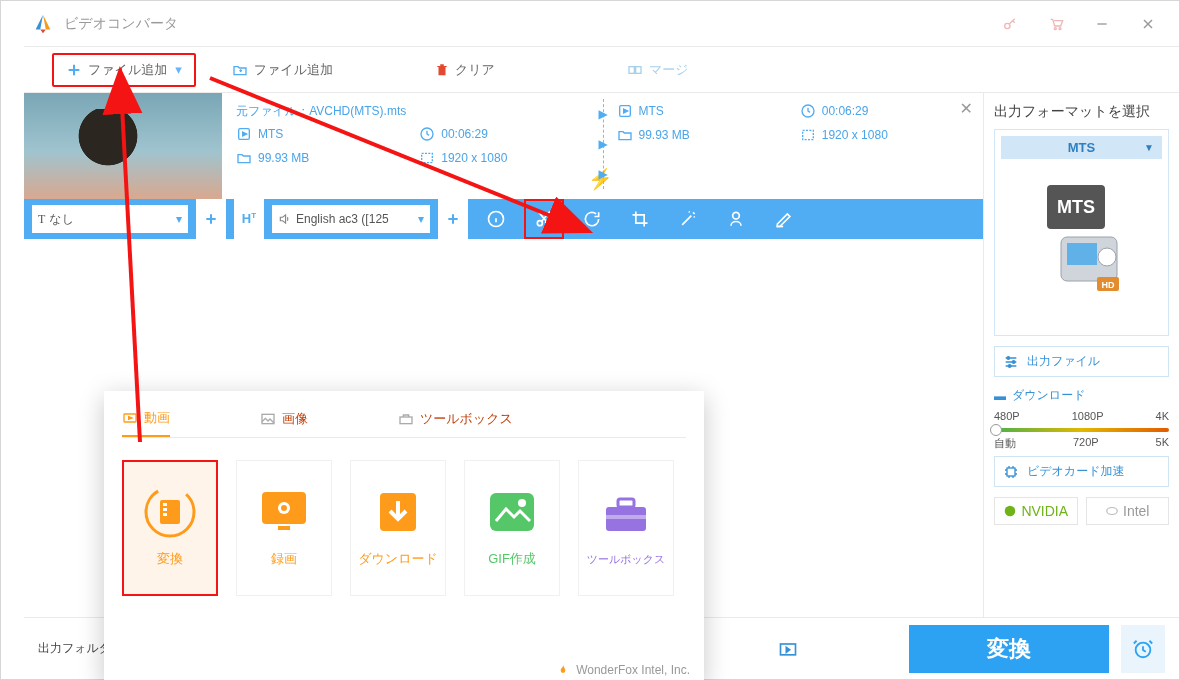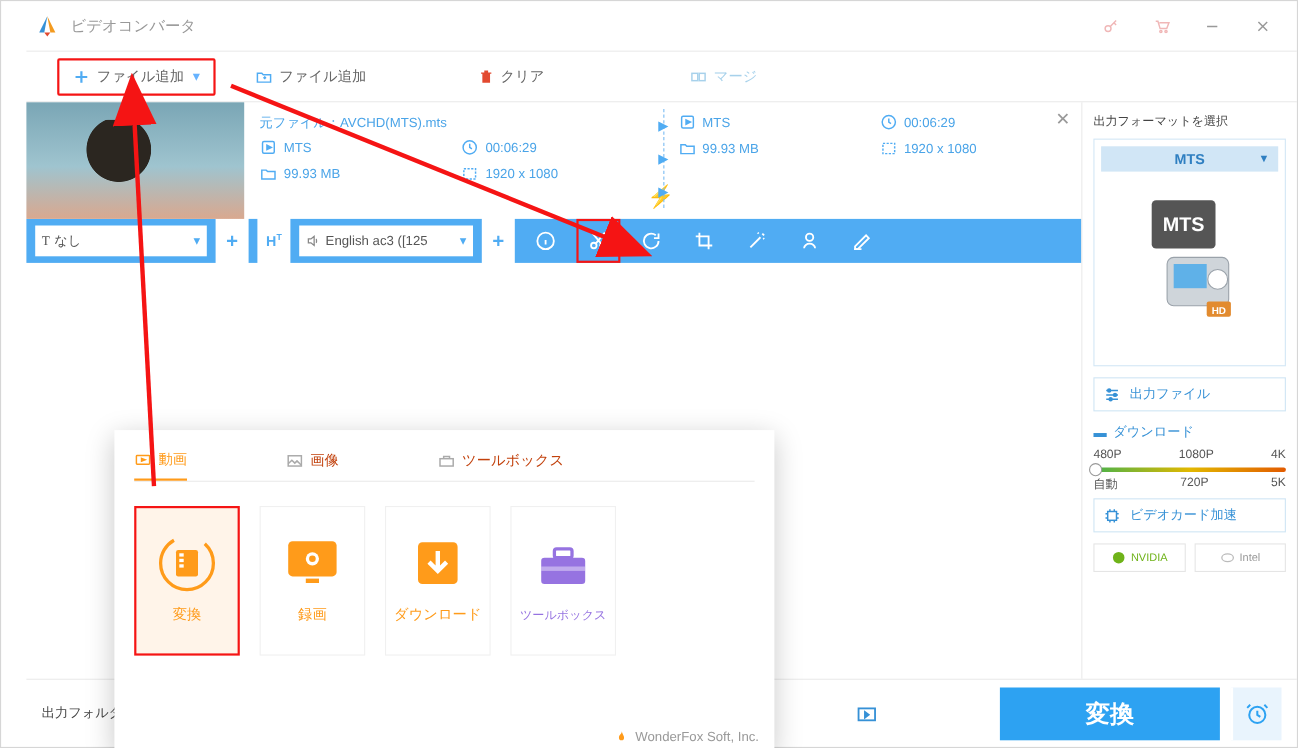--- a/index.html
+++ b/index.html
@@ -67,33 +67,33 @@
 .pcard { width: 96px; height: 136px; border: 1px solid #f0f0f0; display: flex; flex-direction: column; align-items: center; justify-content: center; gap: 14px; cursor: pointer; }
 .pcard.active { border: 2px solid #f51414; background: #fff4e9; }
 .pcard .pico { width: 56px; height: 48px; display: flex; align-items: center; justify-content: center; }
 .pcard .plbl { font-size: 13px; }
 .c-orange { color: #ff9b1a; }
 .c-green { color: #55c768; }
 .c-purple { color: #9673e1; }
 .panel-footer { position: absolute; bottom: 8px; right: 14px; display: flex; align-items: center; gap: 6px; color: #999; font-size: 12px; }
 
 
-.r-title { color: #444; font-size: 11px; margin-bottom: 8px; }
+.r-title { color: #444; font-size: 14px; margin-bottom: 8px; }
 .r-card { border: 1px solid #d3e7f6; padding: 6px; margin-bottom: 10px; }
 .r-card-head { background: #d1e6f6; color: #2f7fc1; text-align: center; padding: 4px 0; font-weight: bold; font-size: 13px; position: relative; }
 .r-card-head .arr { position: absolute; right: 8px; top: 6px; color: #2f7fc1; font-size: 10px; }
 .r-card-body { height: 170px; display: flex; align-items: center; justify-content: center; }
 .r-btn { border: 1px solid #cfe5f4; padding: 6px 8px; display: flex; align-items: center; gap: 8px; color: #3691d6; font-size: 12px; cursor: pointer; margin-bottom: 10px; }
 .r-section-title { color: #3691d6; font-size: 12px; display: flex; align-items: center; gap: 6px; margin-bottom: 6px; }
 .slider-row { position: relative; height: 40px; margin-bottom: 6px; }
 .slider-labels { display: flex; justify-content: space-between; font-size: 11px; color: #555; }
 .slider-track { height: 4px; margin-top: 6px; background: linear-gradient(to right, #47b24c 0%, #e2b800 50%, #e25b00 100%); border-radius: 2px; position: relative; }
 .slider-thumb { position: absolute; left: -4px; top: -4px; width: 12px; height: 12px; border-radius: 50%; background: #fff; border: 1px solid #999; }
 .gpu-row { display: flex; gap: 8px; }
-.gpu-btn { flex: 1; border: 1px solid #e5e5e5; padding: 5px; display: flex; align-items: center; justify-content: center; gap: 4px; font-size: 10px; color: #999; }
+.gpu-btn { flex: 1; border: 1px solid #e5e5e5; padding: 5px; display: flex; align-items: center; justify-content: center; gap: 4px; font-size: 14px; color: #999; }
 .gpu-btn.nv { color: #6fb319; }
 
 
 .bottom { height: 62px; border-top: 1px solid #eaeaea; display: flex; align-items: center; padding: 0 14px; gap: 10px; }
 .out-label { font-size: 12px; color: #444; }
 .out-input { flex: 0 0 520px; height: 28px; border: 1px solid #ccc; padding: 0 6px; font-size: 12px; font-family: "MS Gothic", monospace; color: #333; }
 .out-icon { width: 30px; height: 28px; display: flex; align-items: center; justify-content: center; color: #3691d6; cursor: pointer; }
 .convert-btn { margin-left: auto; height: 48px; width: 200px; background: #2da2f2; color: #fff; font-size: 22px; font-weight: bold; display: flex; align-items: center; justify-content: center; cursor: pointer; }
 .alarm-btn { width: 46px; height: 48px; border-left: 2px solid #fff; background: #e9f4fd; display: flex; align-items: center; justify-content: center; color: #2da2f2; cursor: pointer; }
 
@@ -447,33 +447,43 @@
               <svg width="50" height="50" viewBox="0 0 50 50">
                 <rect x="7" y="6" width="36" height="38" rx="4" fill="#ff9b1a"></rect>
                 <path d="M25 14v16M17 24l8 8 8-8" stroke="#fff" stroke-width="4" fill="none"></path>
               </svg>
             </div>
           <div class="plbl c-orange">ダウンロード</div>
         </div>
         <div class="pcard">
           <div class="pico">
               <svg width="52" height="46" viewBox="0 0 52 46">
+                <rect x="4" y="4" width="44" height="38" rx="6" fill="#55c768"></rect>
+                <path d="M10 32 l10-12 8 8 6-6 10 10" stroke="#fff" stroke-width="3" fill="none"></path>
+                <circle cx="36" cy="14" r="4" fill="#fff"></circle>
+              </svg>
+            </div>
+          <div class="plbl c-green">GIF作成</div>
+        </div>
+        <div class="pcard">
+          <div class="pico">
+              <svg width="52" height="46" viewBox="0 0 52 46">
                 <rect x="6" y="16" width="40" height="24" rx="3" fill="#9673e1"></rect>
                 <rect x="18" y="8" width="16" height="8" rx="2" fill="none" stroke="#9673e1" stroke-width="3"></rect>
                 <rect x="6" y="24" width="40" height="4" fill="#fff" opacity="0.4"></rect>
               </svg>
             </div>
           <div class="plbl c-purple" style="font-size:11px">ツールボックス</div>
         </div>
       </div>
       <div class="panel-footer">
         <svg width="14" height="14" viewBox="0 0 24 24">
             <path d="M12 2c2 5-4 6-4 11a4 4 0 0 0 8 0c0-3-2-4-4-11z" fill="#ff9b1a"></path>
           </svg>
-        <span>WonderFox Soft, Inc.</span>
+        <span>WonderFox Intel, Inc.</span>
       </div>
     </div>
 
   </div>
 
   <div class="bottom">
     <span class="out-label">出力フォルダ：</span>
     <input class="out-input" value="C:¥Users¥Administrator¥Desktop" style="">
     <div class="out-icon">
         <svg width="20" height="20" viewBox="0 0 24 24" fill="none" stroke="#3691d6" stroke-width="2">

